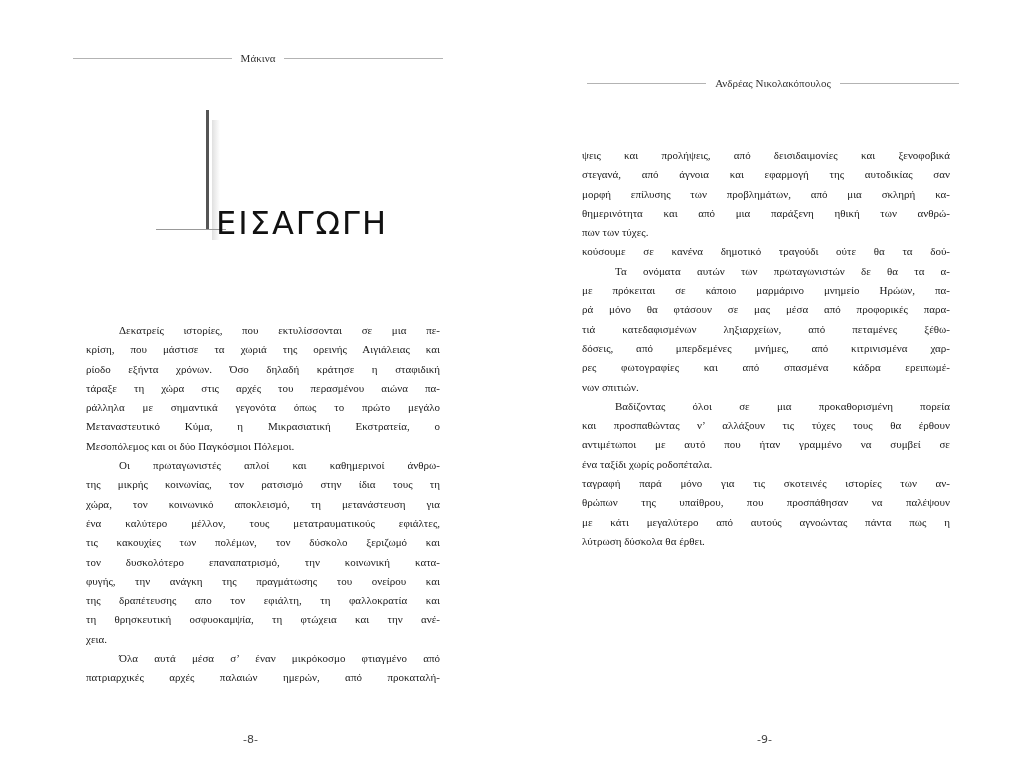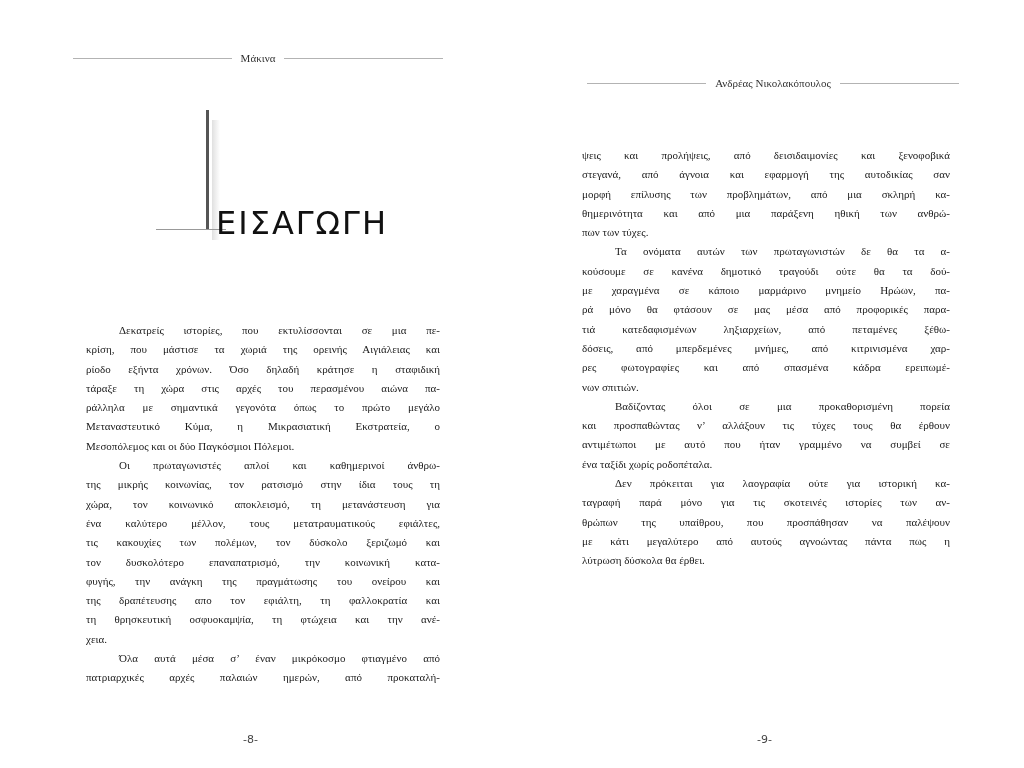--- a/index.html
+++ b/index.html
@@ -79,33 +79,32 @@
     <span class="txt">Ανδρέας Νικολακόπουλος</span>
     <span class="rule"></span>
   </div>
 
   <div class="body-text" id="right-body" style="left:70px; top:146px; width:368px;">
       <span class="line">ψεις και προλήψεις, από δεισιδαιμονίες και ξενοφοβικά</span>
       <span class="line">στεγανά, από άγνοια και εφαρμογή της αυτοδικίας σαν</span>
       <span class="line">μορφή επίλυσης των προβλημάτων, από μια σκληρή κα-</span>
       <span class="line">θημερινότητα και από μια παράξενη ηθική των ανθρώ-</span>
       <span class="line last">πων των τύχες.</span>
+      <span class="line">κούσουμε σε κανένα δημοτικό τραγούδι ούτε θα τα δού-</span>
       <span class="line indent">Τα ονόματα αυτών των πρωταγωνιστών δε θα τα α-</span>
-      <span class="line">κούσουμε σε κανένα δημοτικό τραγούδι ούτε θα τα δού-</span>
-      <span class="line">με χαραγμένα σε κάποιο μαρμάρινο μνημείο Ηρώων, πα-</span>
+      <span class="line">με πρόκειται σε κάποιο μαρμάρινο μνημείο Ηρώων, πα-</span>
       <span class="line">ρά μόνο θα φτάσουν σε μας μέσα από προφορικές παρα-</span>
       <span class="line">τιά κατεδαφισμένων ληξιαρχείων, από πεταμένες ξέθω-</span>
       <span class="line">δόσεις, από μπερδεμένες μνήμες, από κιτρινισμένα χαρ-</span>
       <span class="line">ρες φωτογραφίες και από σπασμένα κάδρα ερειπωμέ-</span>
       <span class="line last">νων σπιτιών.</span>
       <span class="line indent">Βαδίζοντας όλοι σε μια προκαθορισμένη πορεία</span>
       <span class="line">και προσπαθώντας ν’ αλλάξουν τις τύχες τους θα έρθουν</span>
       <span class="line">αντιμέτωποι με αυτό που ήταν γραμμένο να συμβεί σε</span>
       <span class="line last">ένα ταξίδι χωρίς ροδοπέταλα.</span>
-      <span class="line indent">Δεν πρόκειται για λαογραφία ούτε για ιστορική κα-</span>
       <span class="line">ταγραφή παρά μόνο για τις σκοτεινές ιστορίες των αν-</span>
       <span class="line">θρώπων της υπαίθρου, που προσπάθησαν να παλέψουν</span>
       <span class="line">με κάτι μεγαλύτερο από αυτούς αγνοώντας πάντα πως η</span>
       <span class="line last">λύτρωση δύσκολα θα έρθει.</span>
     </div>
 
   <div class="folio">-9-</div>
 </div>
 
 </body></html>

